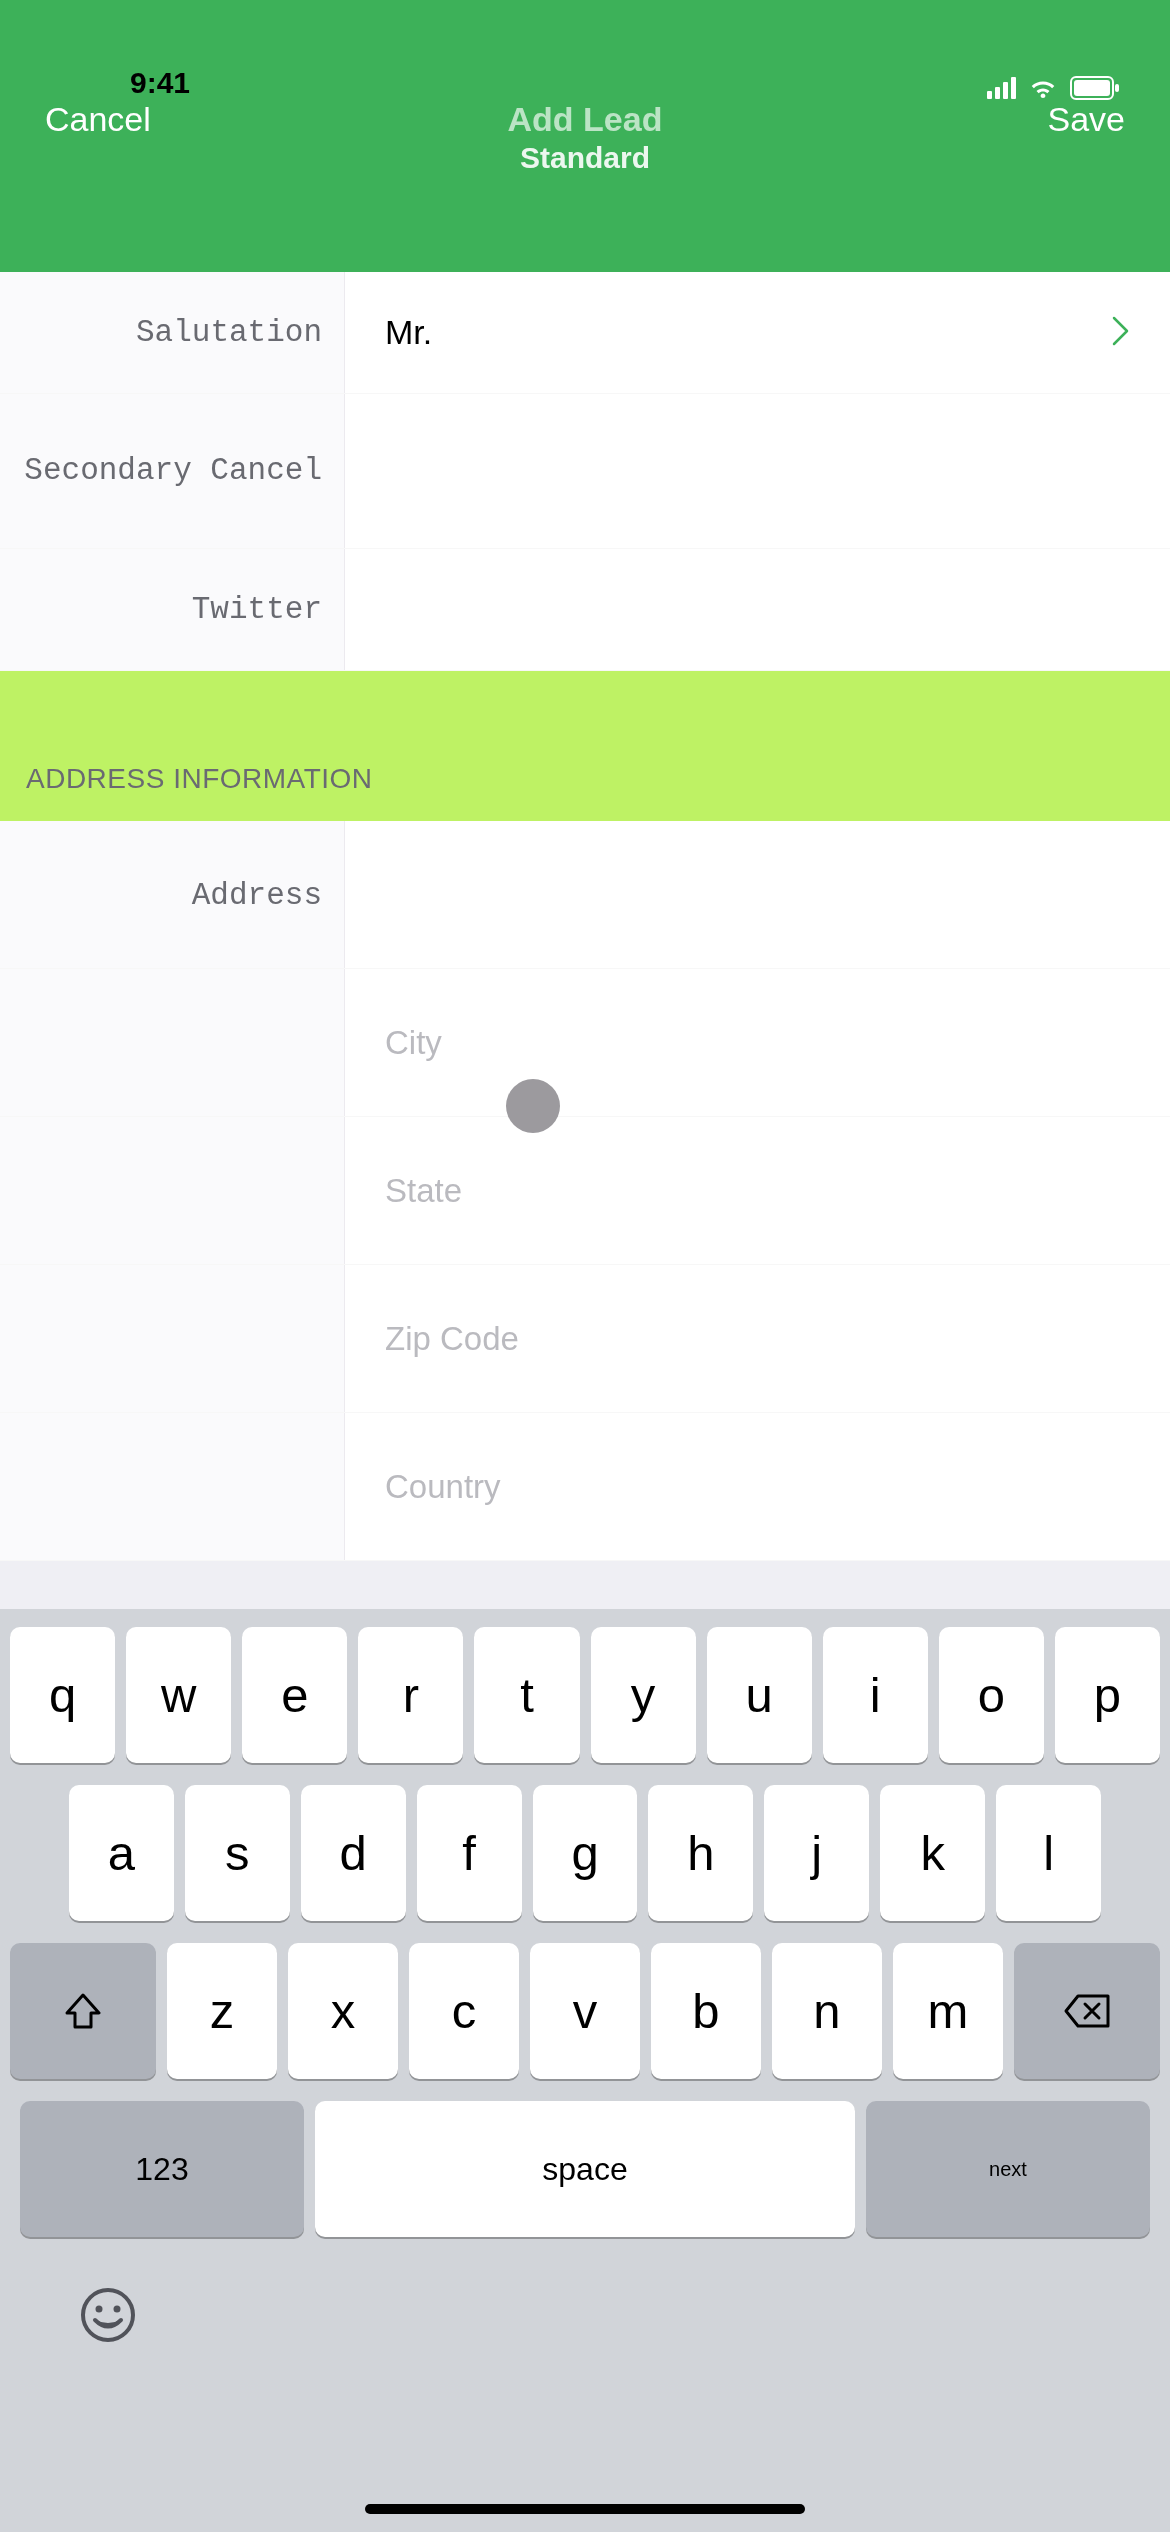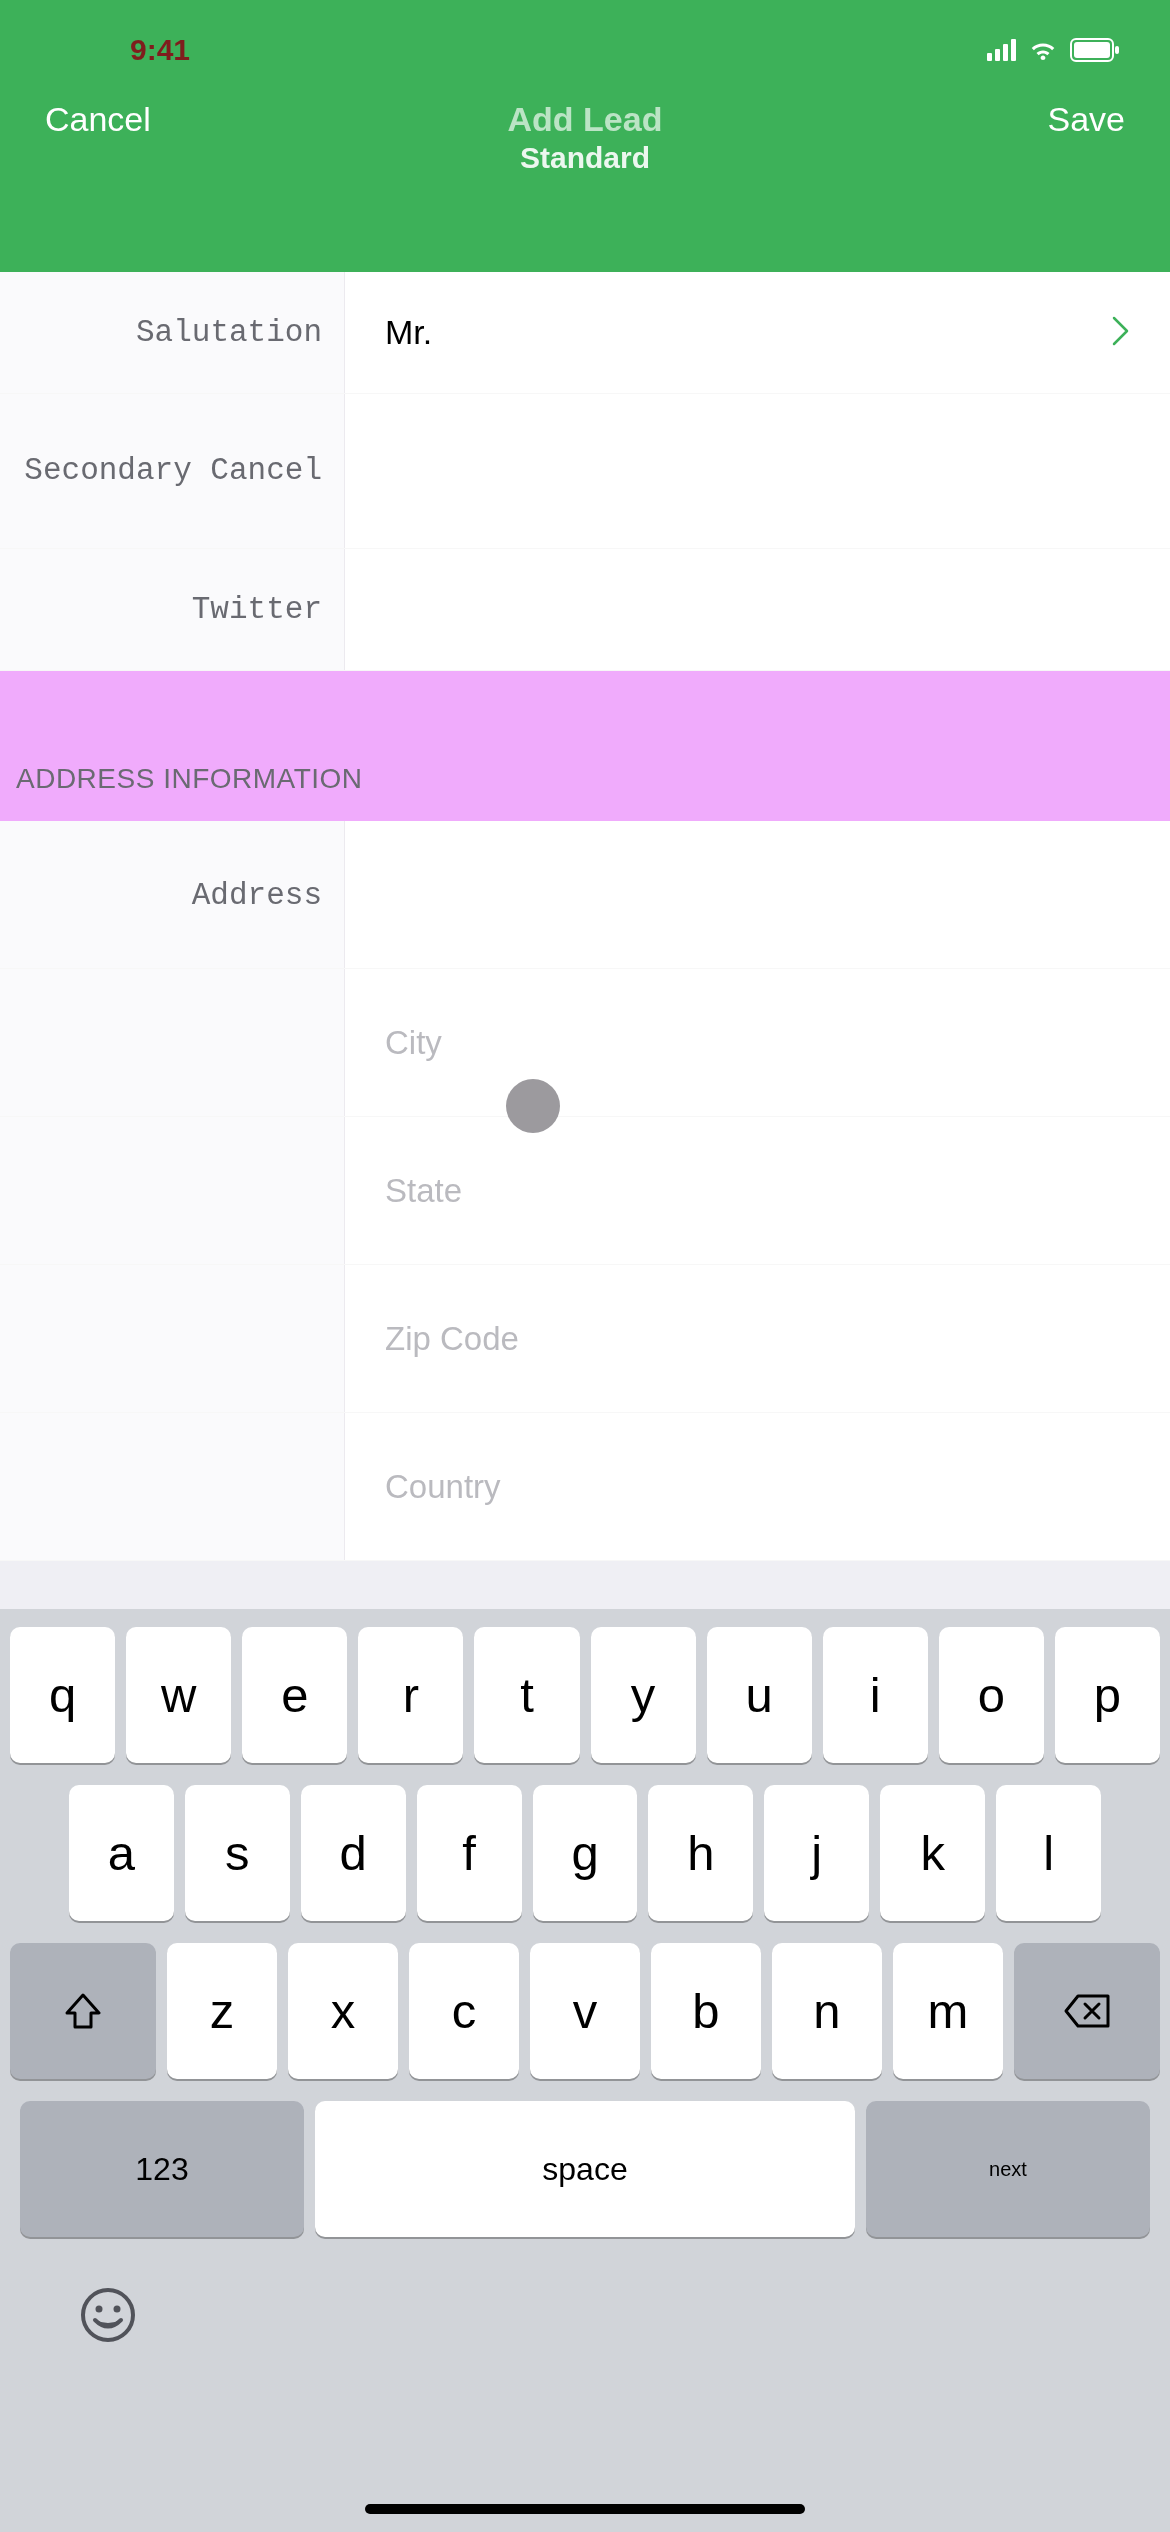--- a/index.html
+++ b/index.html
@@ -13,24 +13,24 @@
       width: 1170px;
       height: 2532px;
       background: #efeff4;
       position: relative;
       overflow: hidden;
     }
     .status-bar {
       height: 100px;
       background: #3db159;
       display: flex;
-      align-items: center;
+      align-items: flex-end;
       justify-content: space-between;
       padding: 0 50px 0 130px;
-      color: #7f1d1d;
+      color: #000000;
     }
     .status-time {
       font-size: 30px;
       font-weight: 600;
     }
     .status-icons {
       display: flex;
       align-items: center;
       gap: 12px;
     }
@@ -129,22 +129,22 @@
       color: #000;
     }
     .chevron {
       position: absolute;
       right: 40px;
       top: 50%;
       transform: translateY(-50%);
     }
 
     .section-header {
-      background: #f0abfc;
-      padding: 92px 16px 26px;
+      background: #bef264;
+      padding: 92px 26px 26px;
       font-size: 28px;
       color: #6a6a72;
       letter-spacing: 0.5px;
     }
 
     .address-section .form-row {
       min-height: 148px;
     }
     .address-section .row-label.address-label {
       align-items: flex-start;

